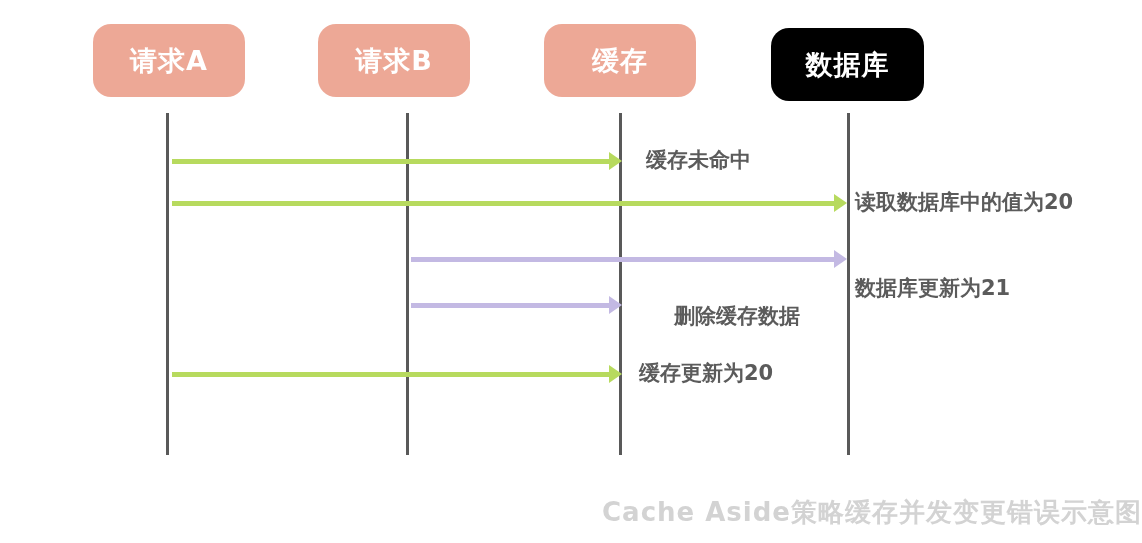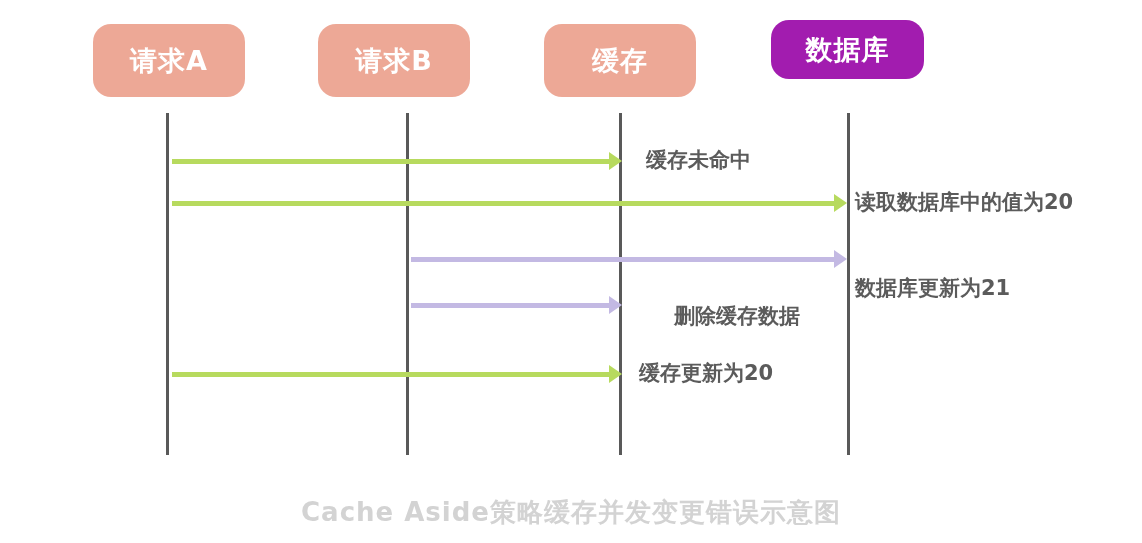--- a/index.html
+++ b/index.html
@@ -65,21 +65,21 @@
     font-family: "DejaVu Sans", sans-serif;
     white-space: nowrap;
     line-height: 1;
   }
 
   
   #diagram-caption {
     position: absolute;
     left: 0;
     right: 0;
-    text-align: center;
+    text-align: right;
     font-size: 26px;
     color: #d3d3d3;
     font-family: "DejaVu Sans", sans-serif;
     letter-spacing: 1px;
     white-space: nowrap;
   }
 </style>
 </head>
 <body>
 
@@ -90,21 +90,21 @@
   </div>
 
   <div class="participant-box" style="left:318px; top:24px; width:152px; height:73px; background:#eda896;">
     <span class="participant-label">请求B</span>
   </div>
 
   <div class="participant-box" style="left:544px; top:24px; width:152px; height:73px; background:#eda896;">
     <span class="participant-label">缓存</span>
   </div>
 
-  <div class="participant-box" style="left:771px; top:20px; width:153px; height:59px; background:#a21caf;">
+  <div class="participant-box" style="left:771px; top:28px; width:153px; height:73px; background:#000000;">
     <span class="participant-label">数据库</span>
   </div>
 
   <div class="lifeline" style="left:166px; top:113px; height:342px;"></div>
   <div class="lifeline" style="left:406px; top:113px; height:342px;"></div>
   <div class="lifeline" style="left:619px; top:113px; height:342px;"></div>
   <div class="lifeline" style="left:847px; top:113px; height:342px;"></div>
 
   <div class="msg-line" style="left:172px; top:159px; width:438px; background:#b7da5e;"></div>
   <div class="msg-arrowhead" style="left:609px; top:152px; border-left:13px solid #b7da5e;"></div>

